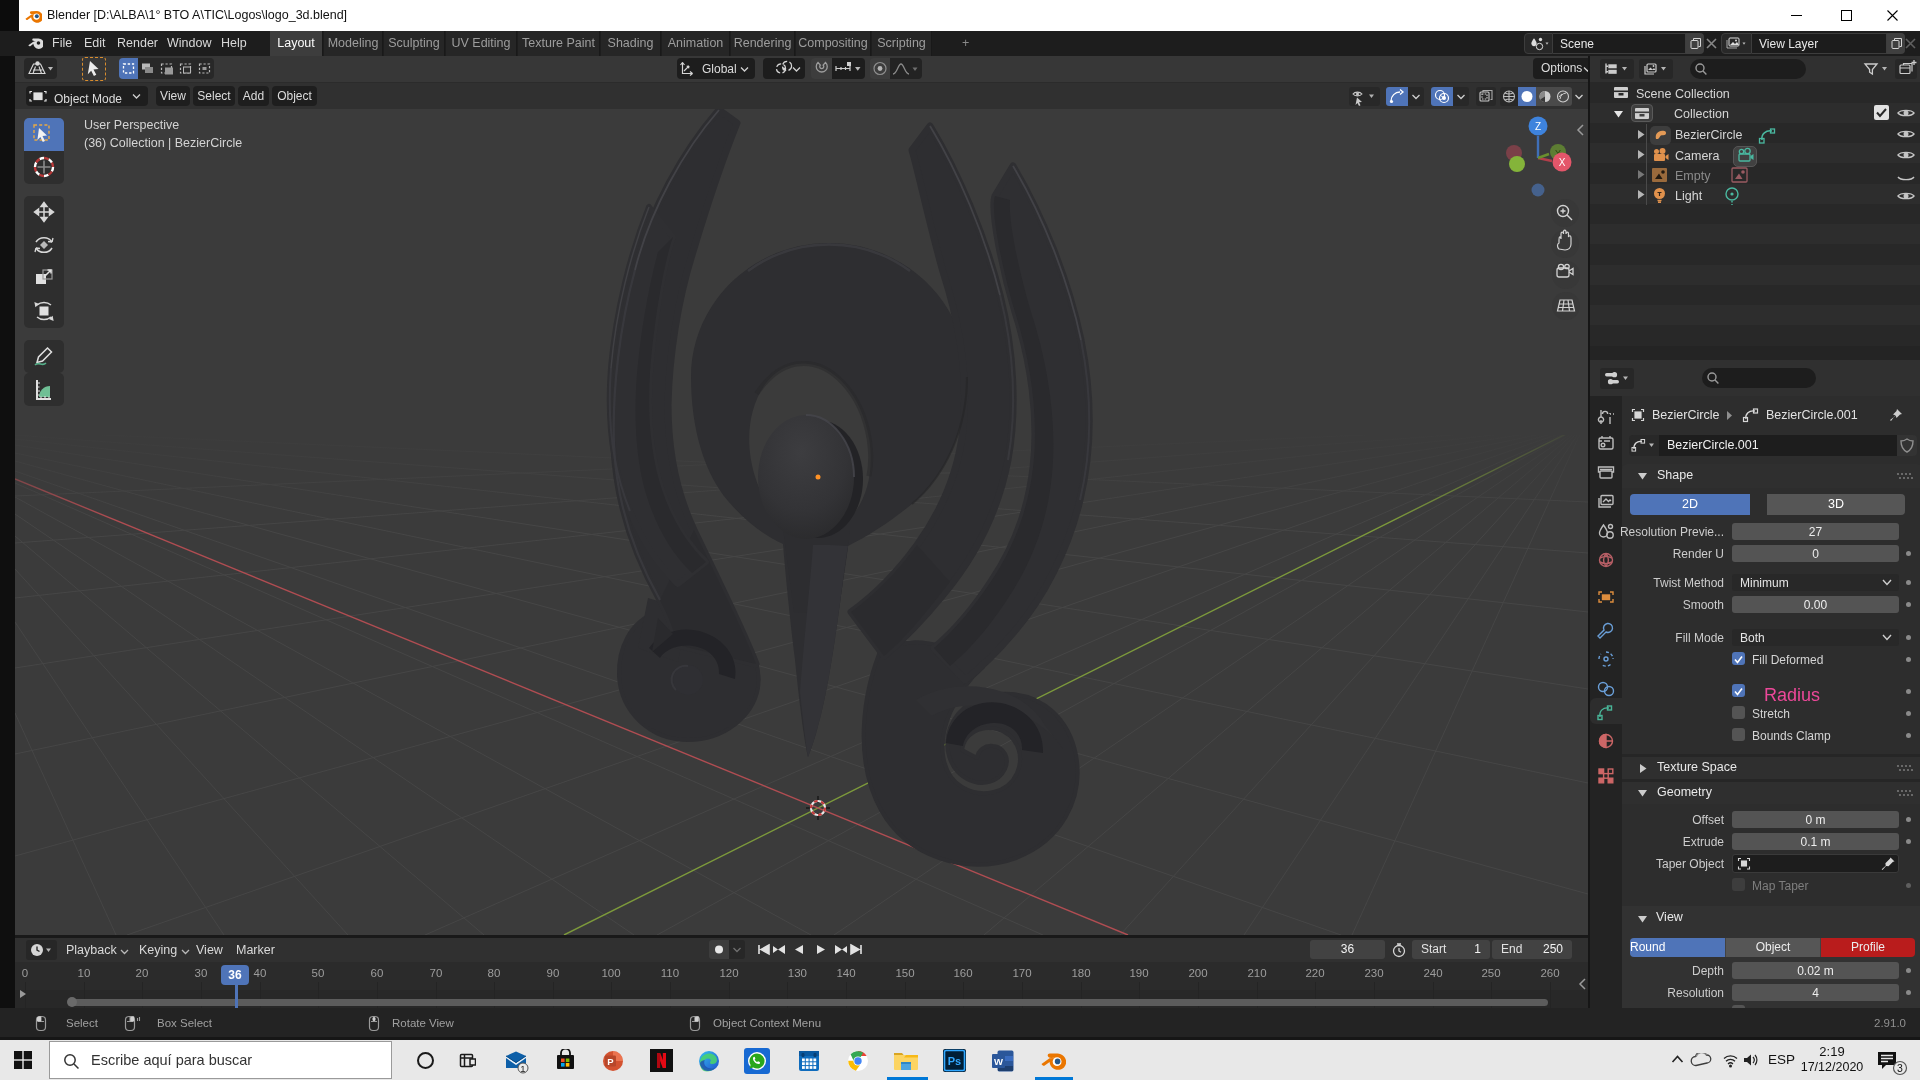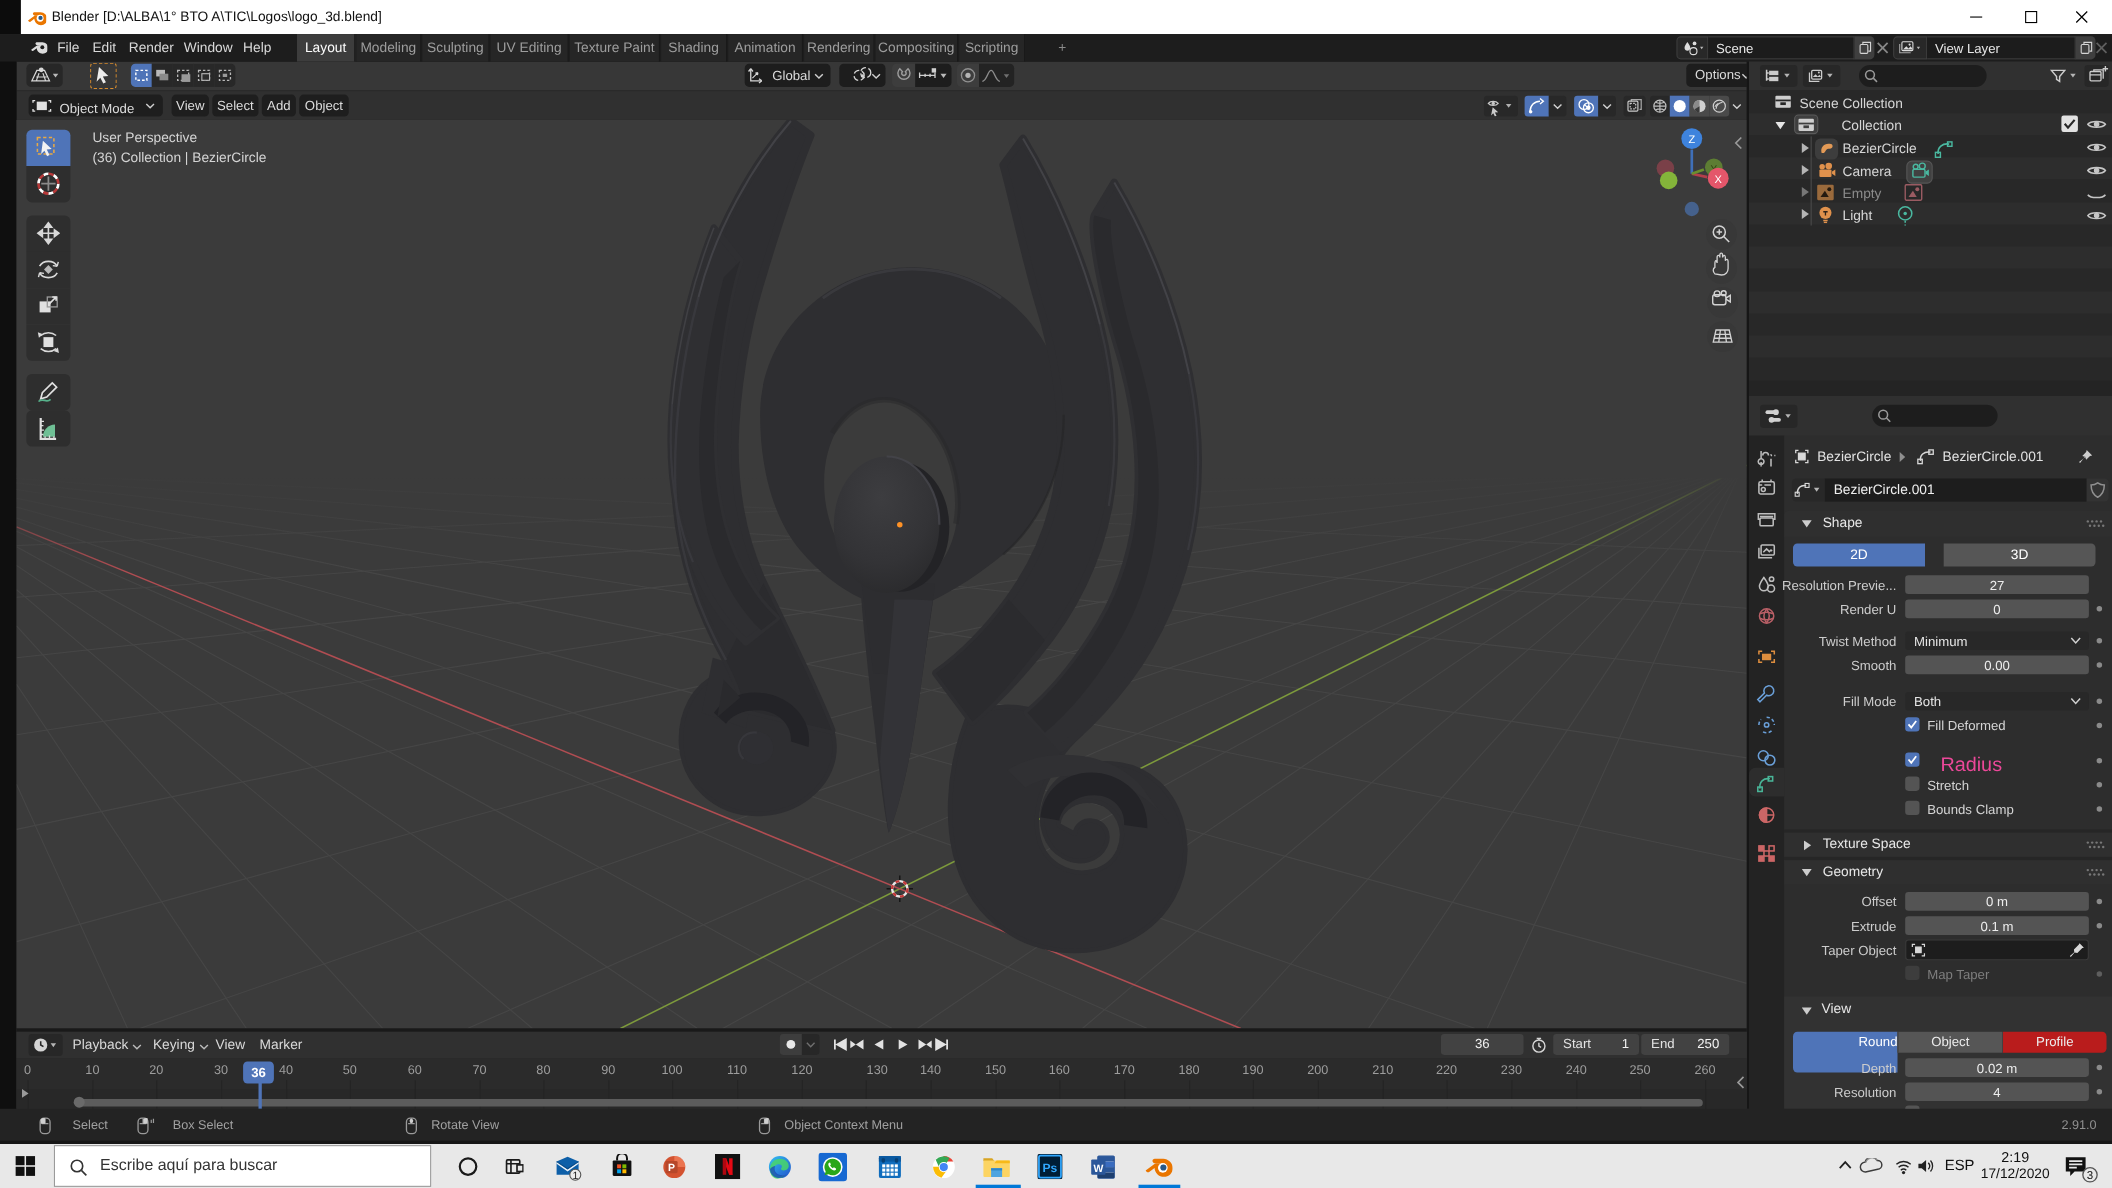--- a/index.html
+++ b/index.html
@@ -944,21 +944,21 @@
   <div class="chk" style="left:142px;top:518px;background:#4a4a4a;opacity:.55"></div>
   <div class="abs" style="left:162px;top:519px;font-size:12px;color:#7e7e7e">Map Taper</div>
   <circle class="abs" style="left:316px;top:523px;width:5px;height:5px;background:#5e5e5e;border-radius:50%"></circle>
   <div class="abs" style="left:32px;top:546px;width:300px;height:102px;background:#323232"></div>
   <div class="abs" style="left:42px;top:548px;width:290px;height:20px">
     <svg class="abs" style="left:6px;top:7px" width="10" height="8">
           <path d="M0 1 h9 l-4.5 6.5z" fill="#ccc"></path>
         </svg>
     <span class="abs" style="left:24px;top:2px;font-size:12.5px;color:#e8e8e8">View</span>
   </div>
-  <div class="abs" style="left:40px;top:578px;width:95px;height:37px;background:#4f74b8;border-radius:4px 0 0 4px;color:#fff;font-size:12px;text-align:right;line-height:19px">Round</div>
+  <div class="abs" style="left:40px;top:578px;width:95px;height:19px;background:#4f74b8;border-radius:4px 0 0 4px;color:#fff;font-size:12px;text-align:left;line-height:19px">Round</div>
   <div class="abs" style="left:135px;top:578px;width:95px;height:19px;background:#565656;color:#ececec;font-size:12px;text-align:center;line-height:19px;border-left:1px solid #424242">Object</div>
   <div class="abs" style="left:230px;top:578px;width:95px;height:19px;background:#b91c1c;border-radius:0 4px 4px 0;color:#ececec;font-size:12px;text-align:center;line-height:19px;border-left:1px solid #424242">Profile</div>
   <div class="lbl" style="left:0;top:604px;width:134px">Depth</div>
   <div class="f" style="left:142px;top:602px;width:167px;height:17px;background:#545454"></div>
       <div class="val" style="left:142px;top:604px;width:167px">0.02 m</div>
   <circle class="abs" style="left:316px;top:608px;width:5px;height:5px;background:#8a8a8a;border-radius:50%"></circle>
   <div class="lbl" style="left:0;top:626px;width:134px">Resolution</div>
   <div class="f" style="left:142px;top:624px;width:167px;height:17px;background:#545454"></div>
       <div class="val" style="left:142px;top:626px;width:167px">4</div>
   <circle class="abs" style="left:316px;top:630px;width:5px;height:5px;background:#8a8a8a;border-radius:50%"></circle>

